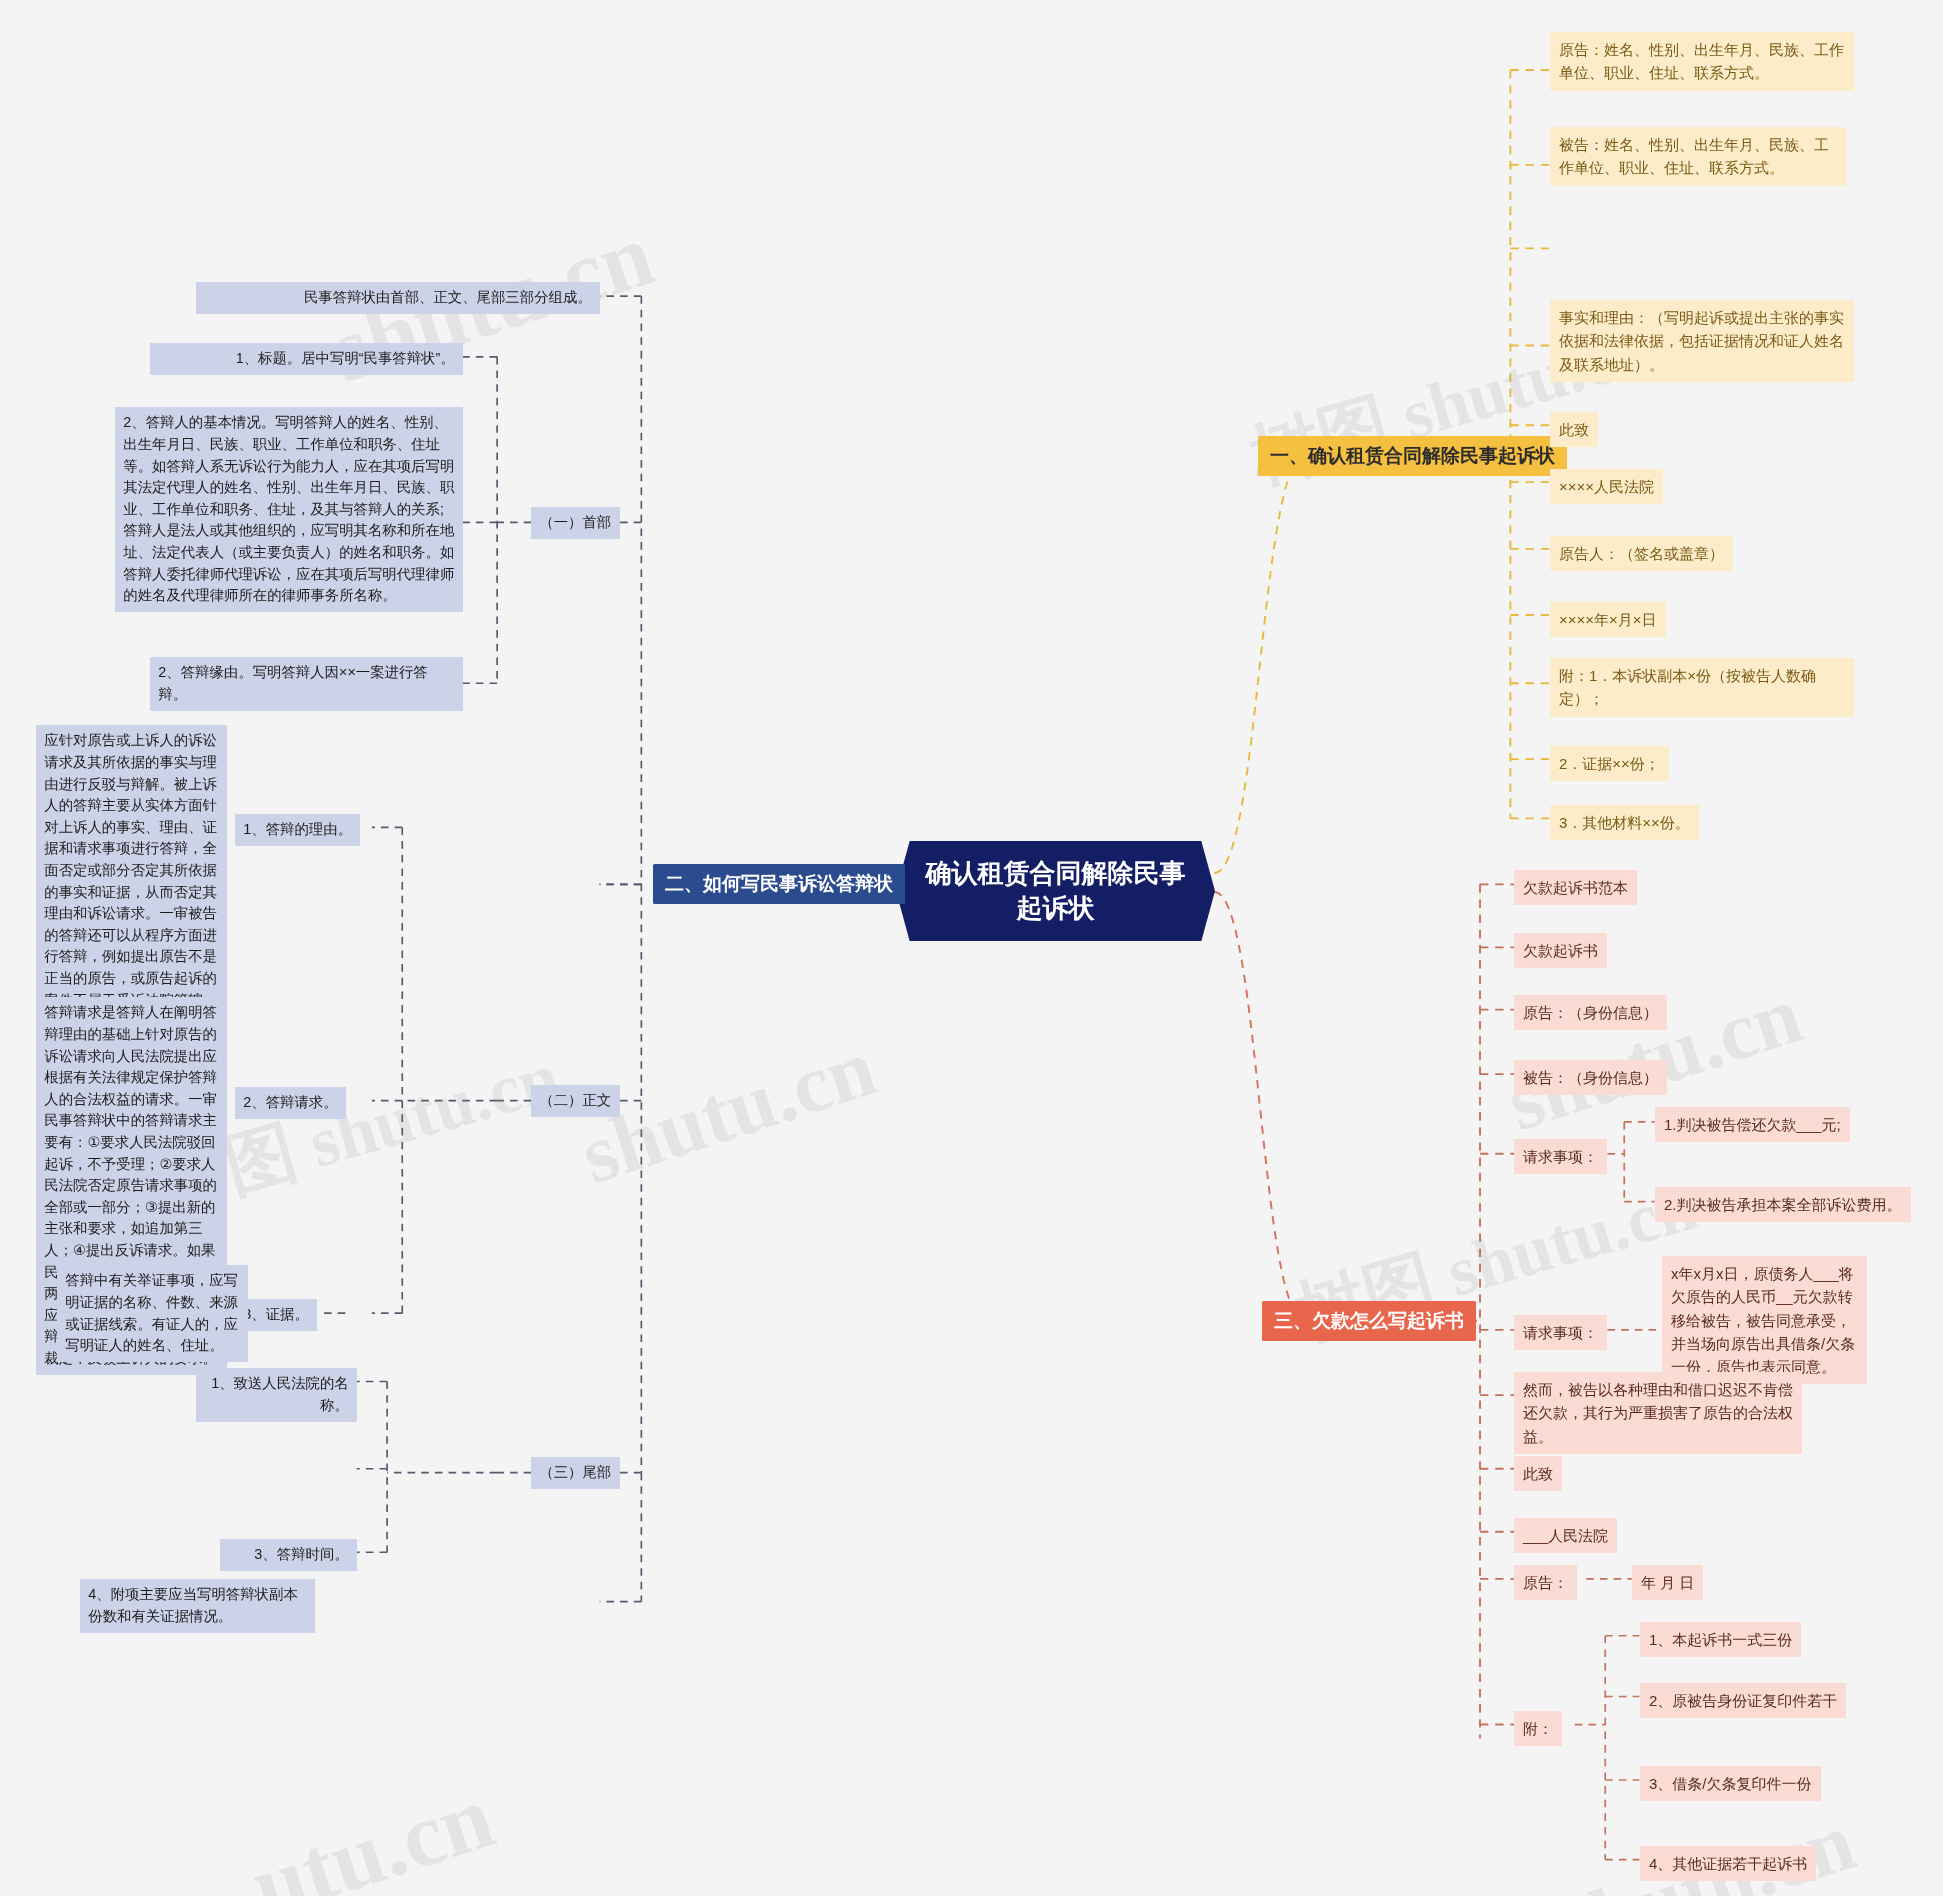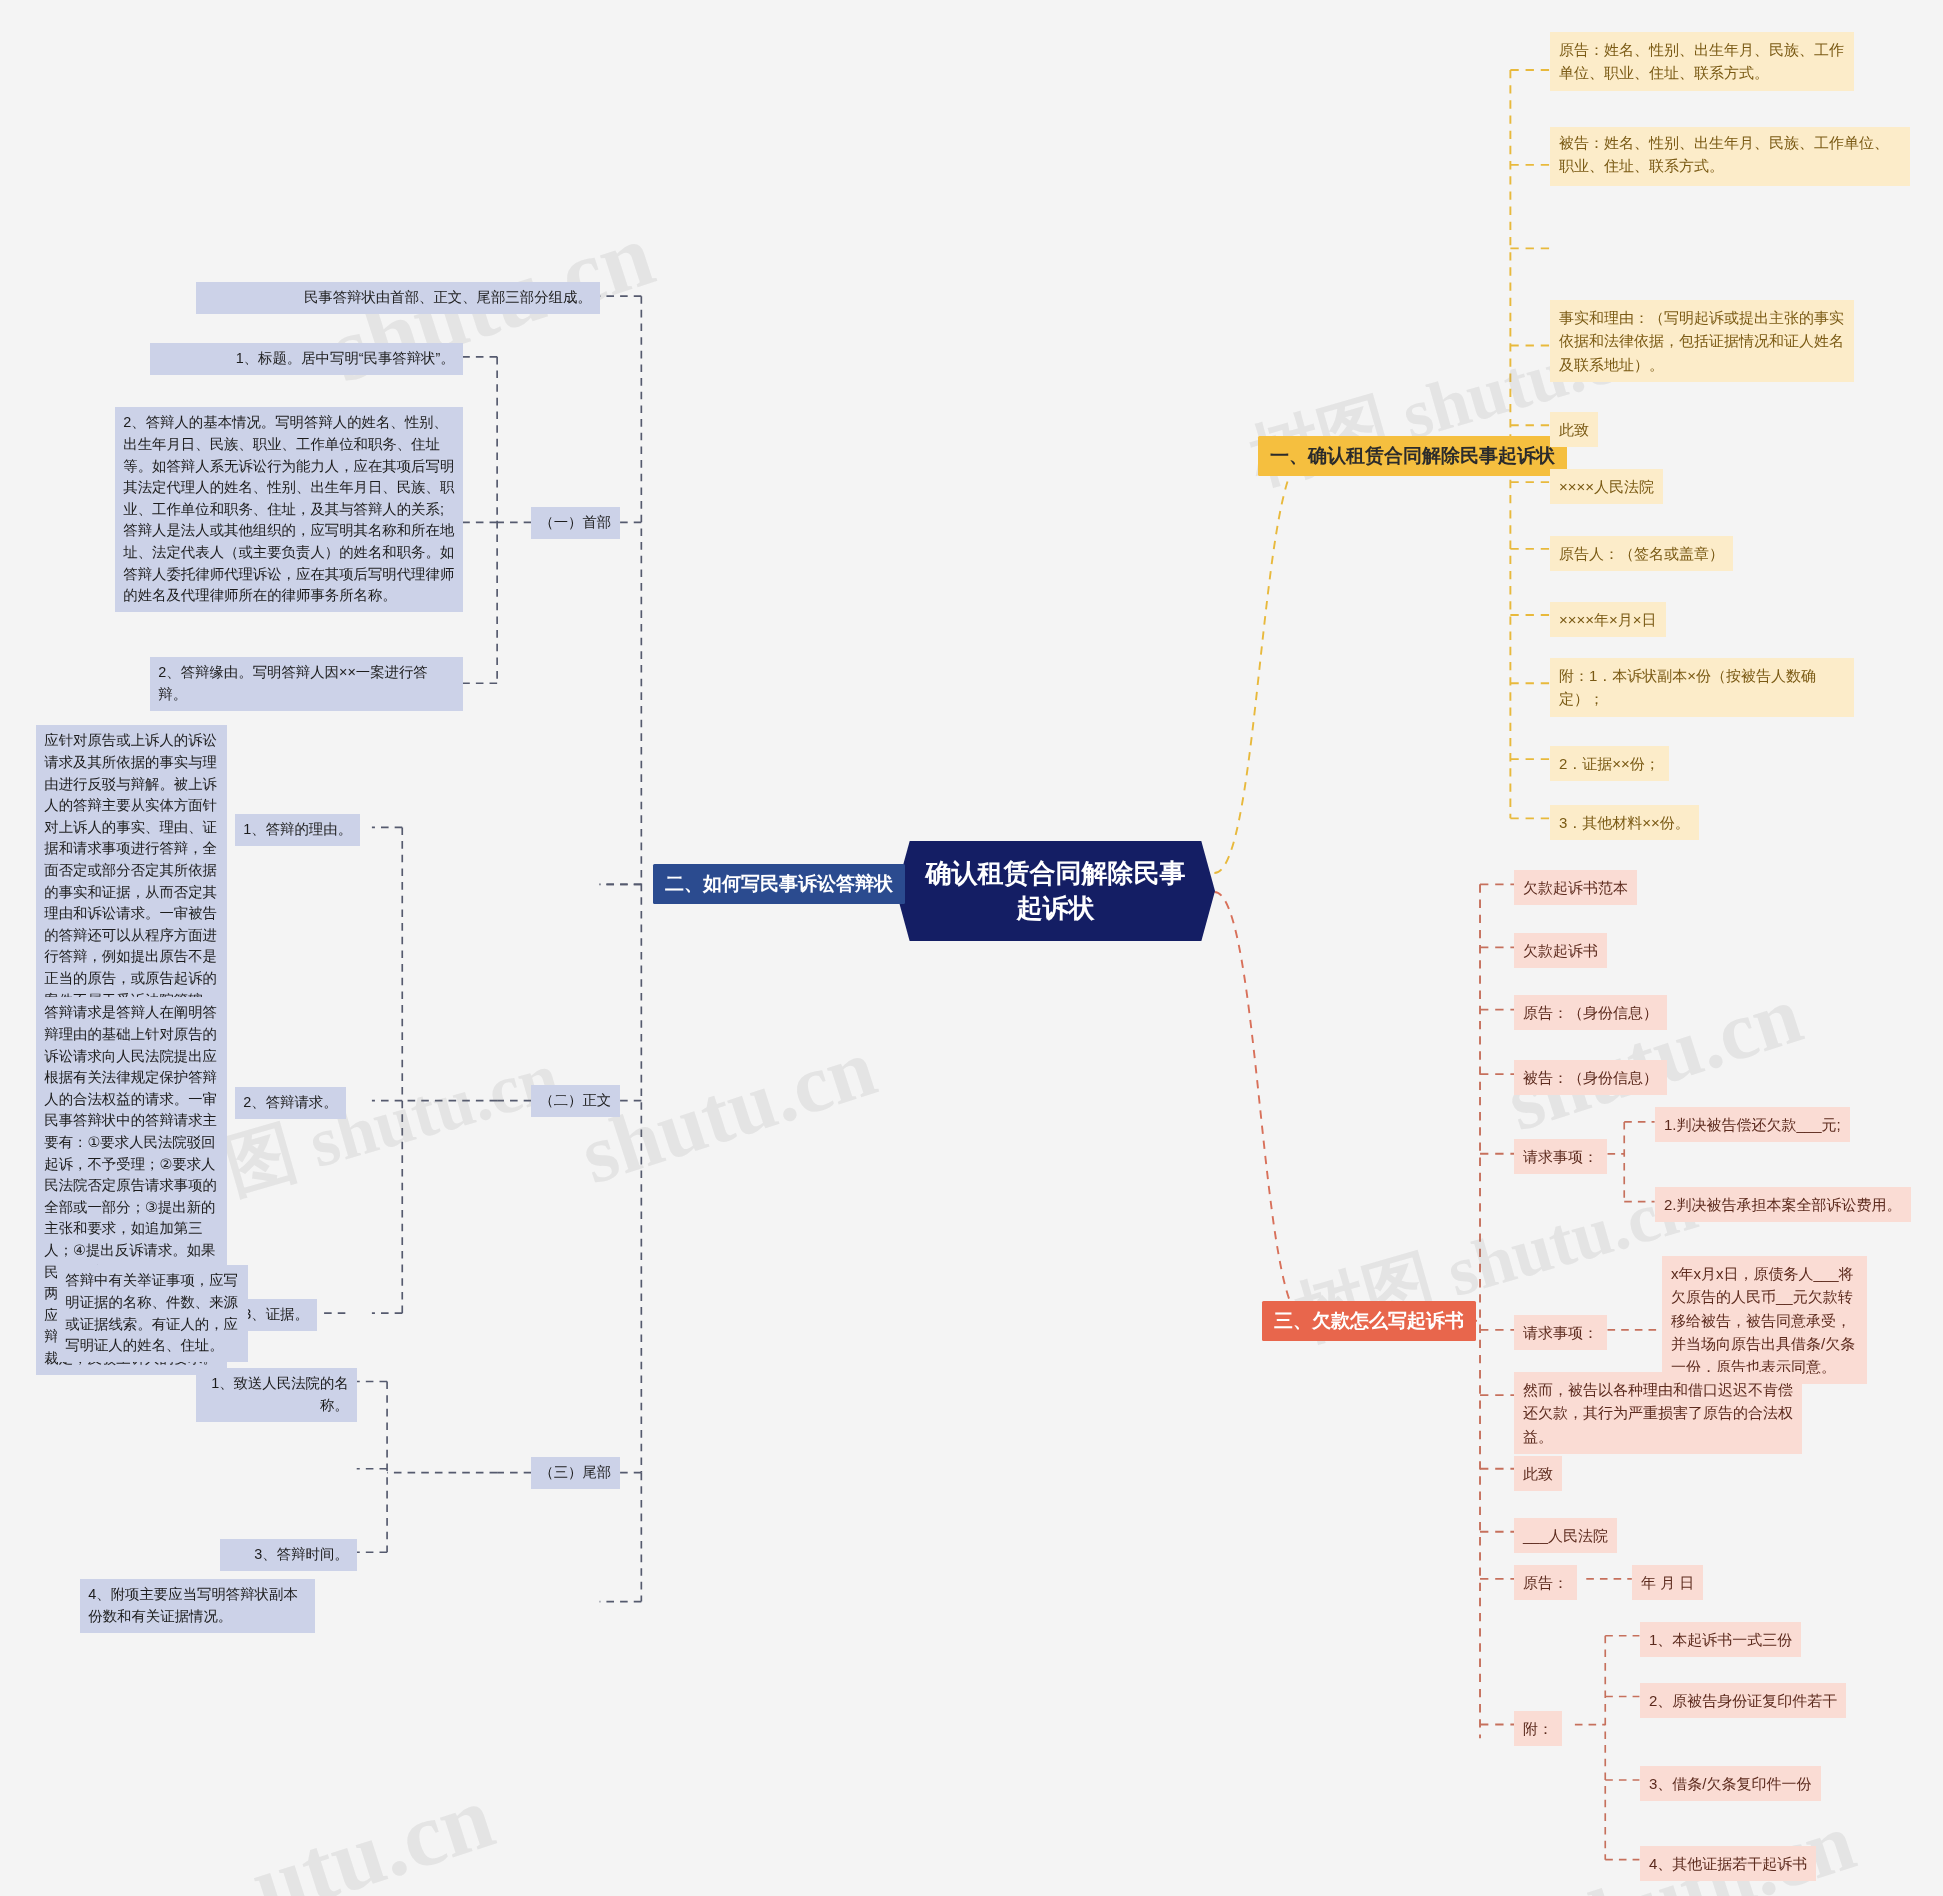--- a/index.html
+++ b/index.html
@@ -170,21 +170,21 @@
     <span class="txt">确认租赁合同解除民事起诉状</span>
   </div>
 
   <div class="node branch-yellow" style="left:1258px;top:436px;">
     <span class="txt">一、确认租赁合同解除民事起诉状</span>
   </div>
 
   <div class="node yellow-leaf" style="left:1550px;top:32px;width:304px;">
     <span class="txt">原告：姓名、性别、出生年月、民族、工作单位、职业、住址、联系方式。</span>
     </div>
-  <div class="node yellow-leaf" style="left:1550px;top:127px;width:360px;font-family:Liberation Mono, monospace;">
+  <div class="node yellow-leaf" style="left:1550px;top:127px;width:296px;">
     <span class="txt">被告：姓名、性别、出生年月、民族、工作单位、职业、住址、联系方式。</span>
     </div>
   <div class="node yellow-leaf" style="left:1550px;top:300px;width:304px;">
     <span class="txt">事实和理由：（写明起诉或提出主张的事实依据和法律依据，包括证据情况和证人姓名及联系地址）。</span>
     </div>
   <div class="node yellow-leaf" style="left:1550px;top:412px;">
     <span class="txt">此致</span>
     </div>
   <div class="node yellow-leaf" style="left:1550px;top:469px;">
     <span class="txt">××××人民法院</span>

